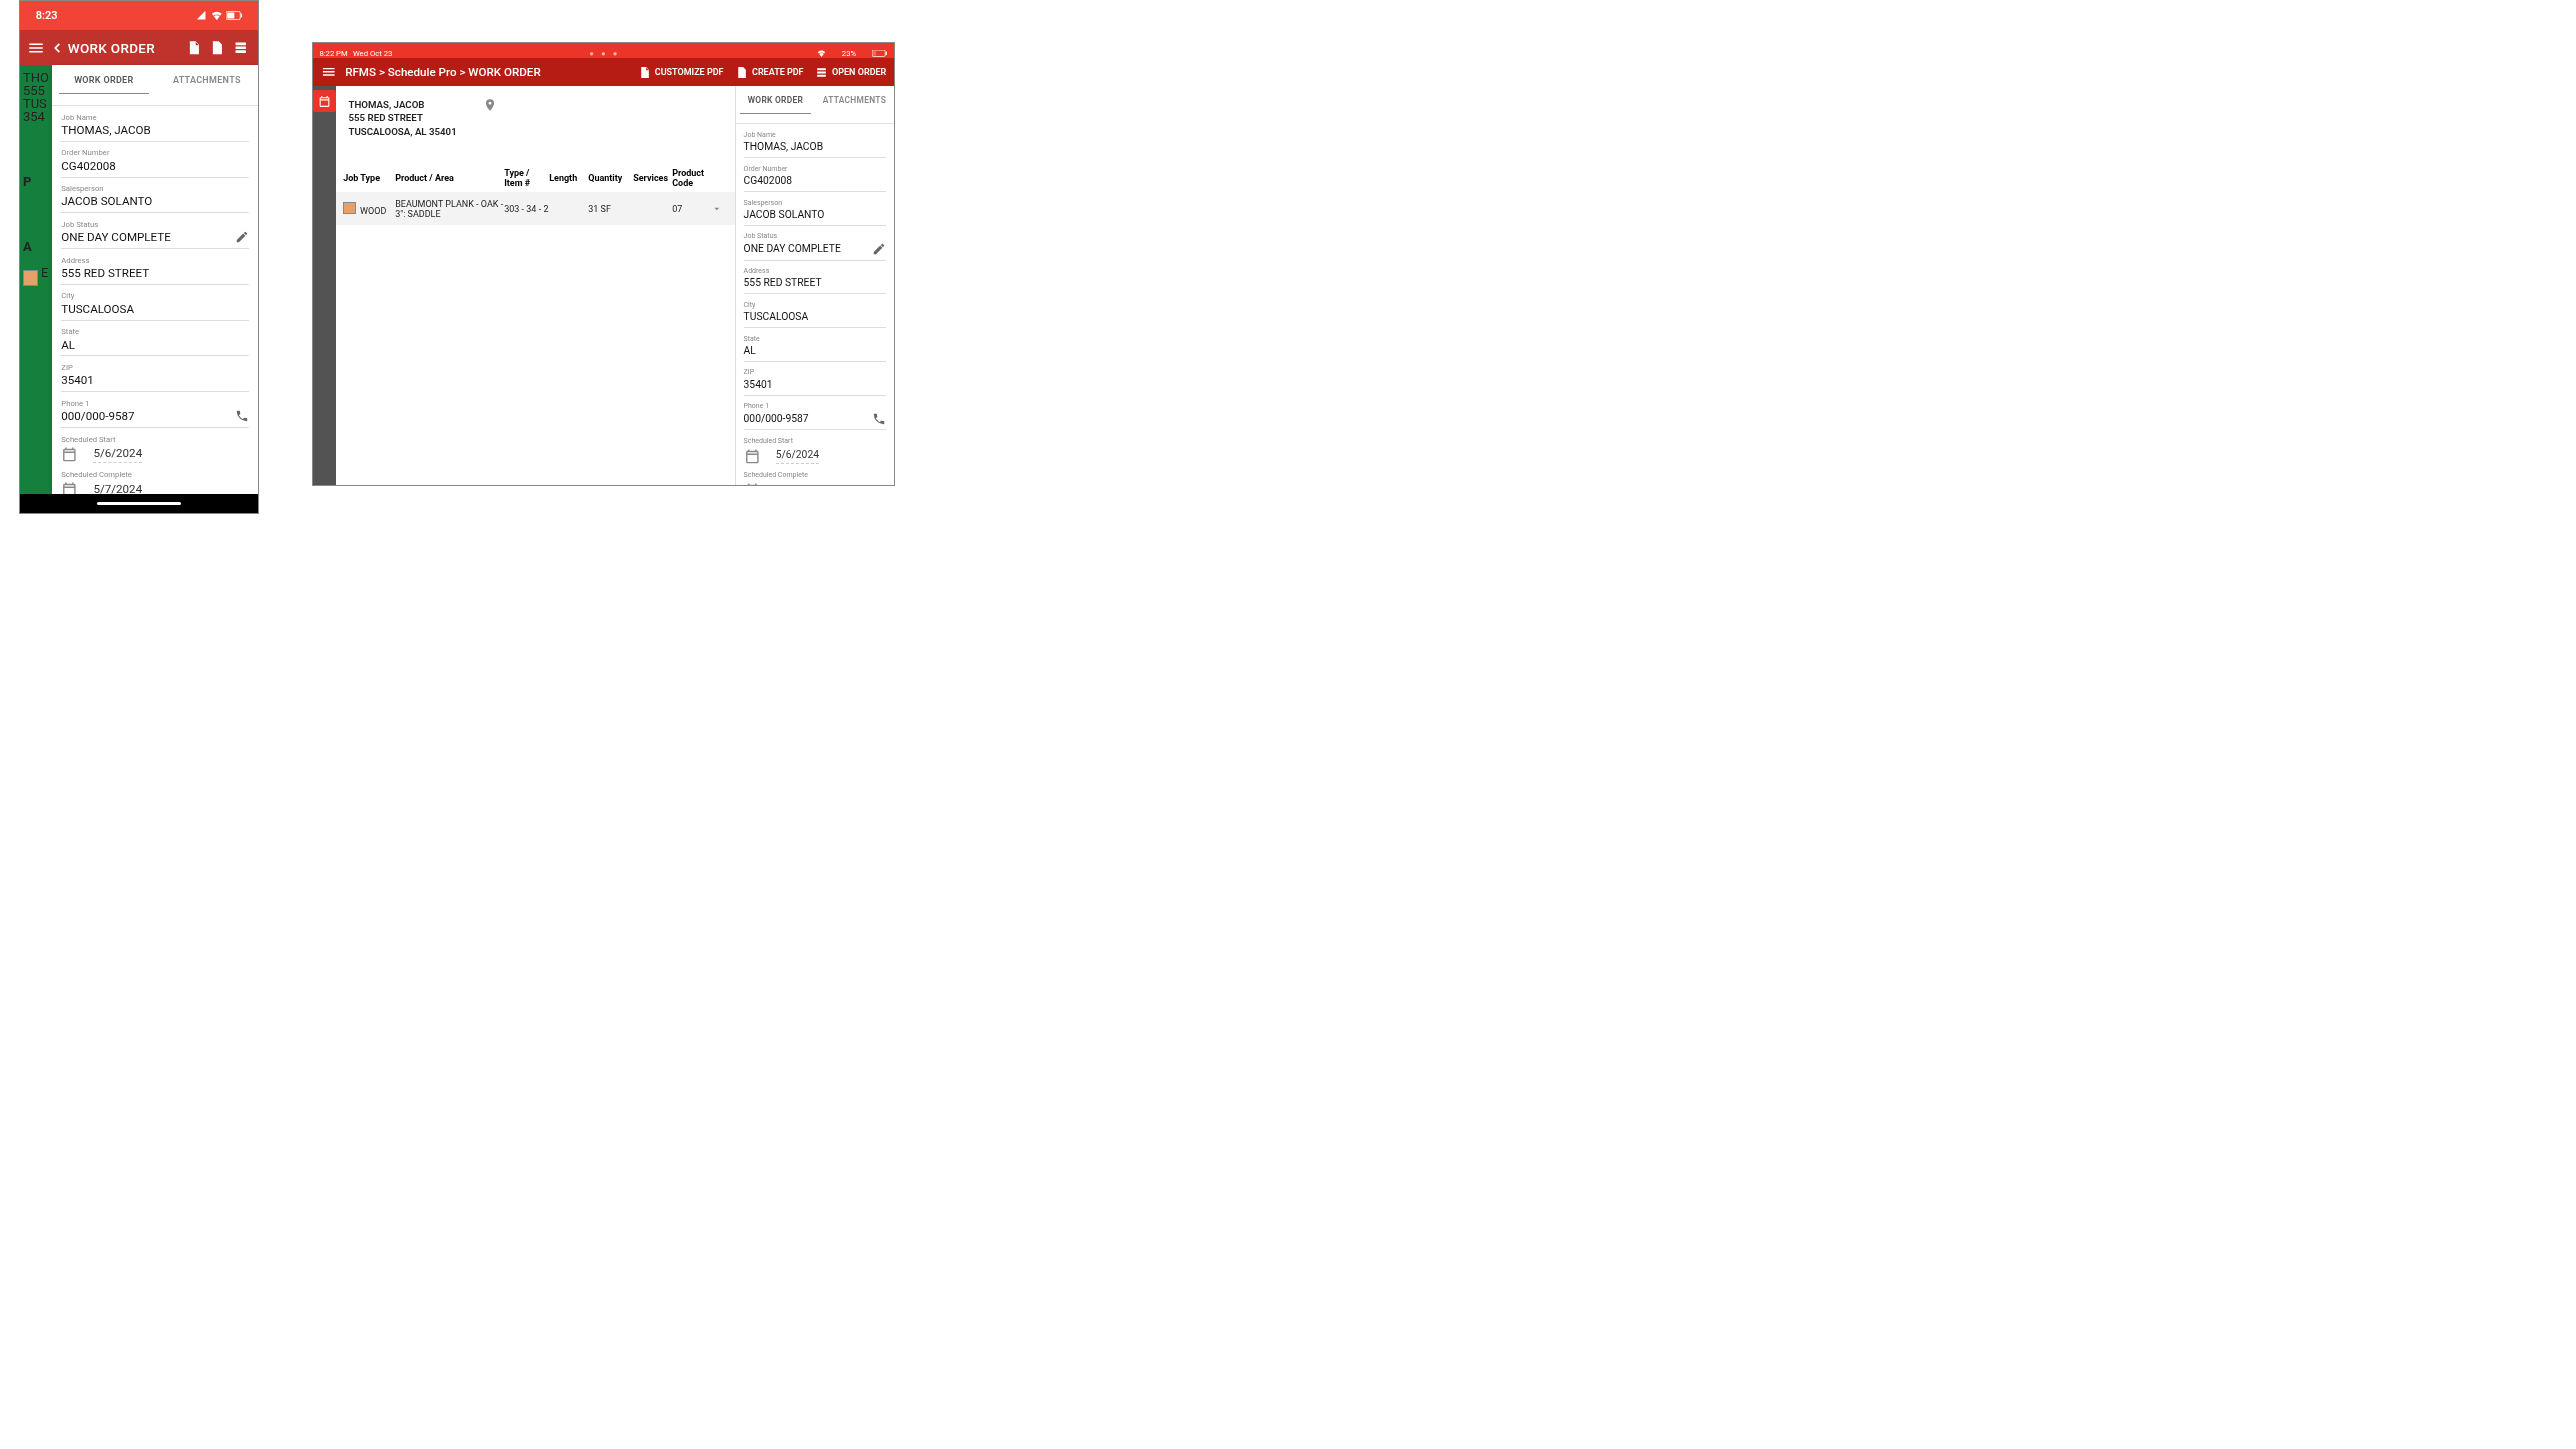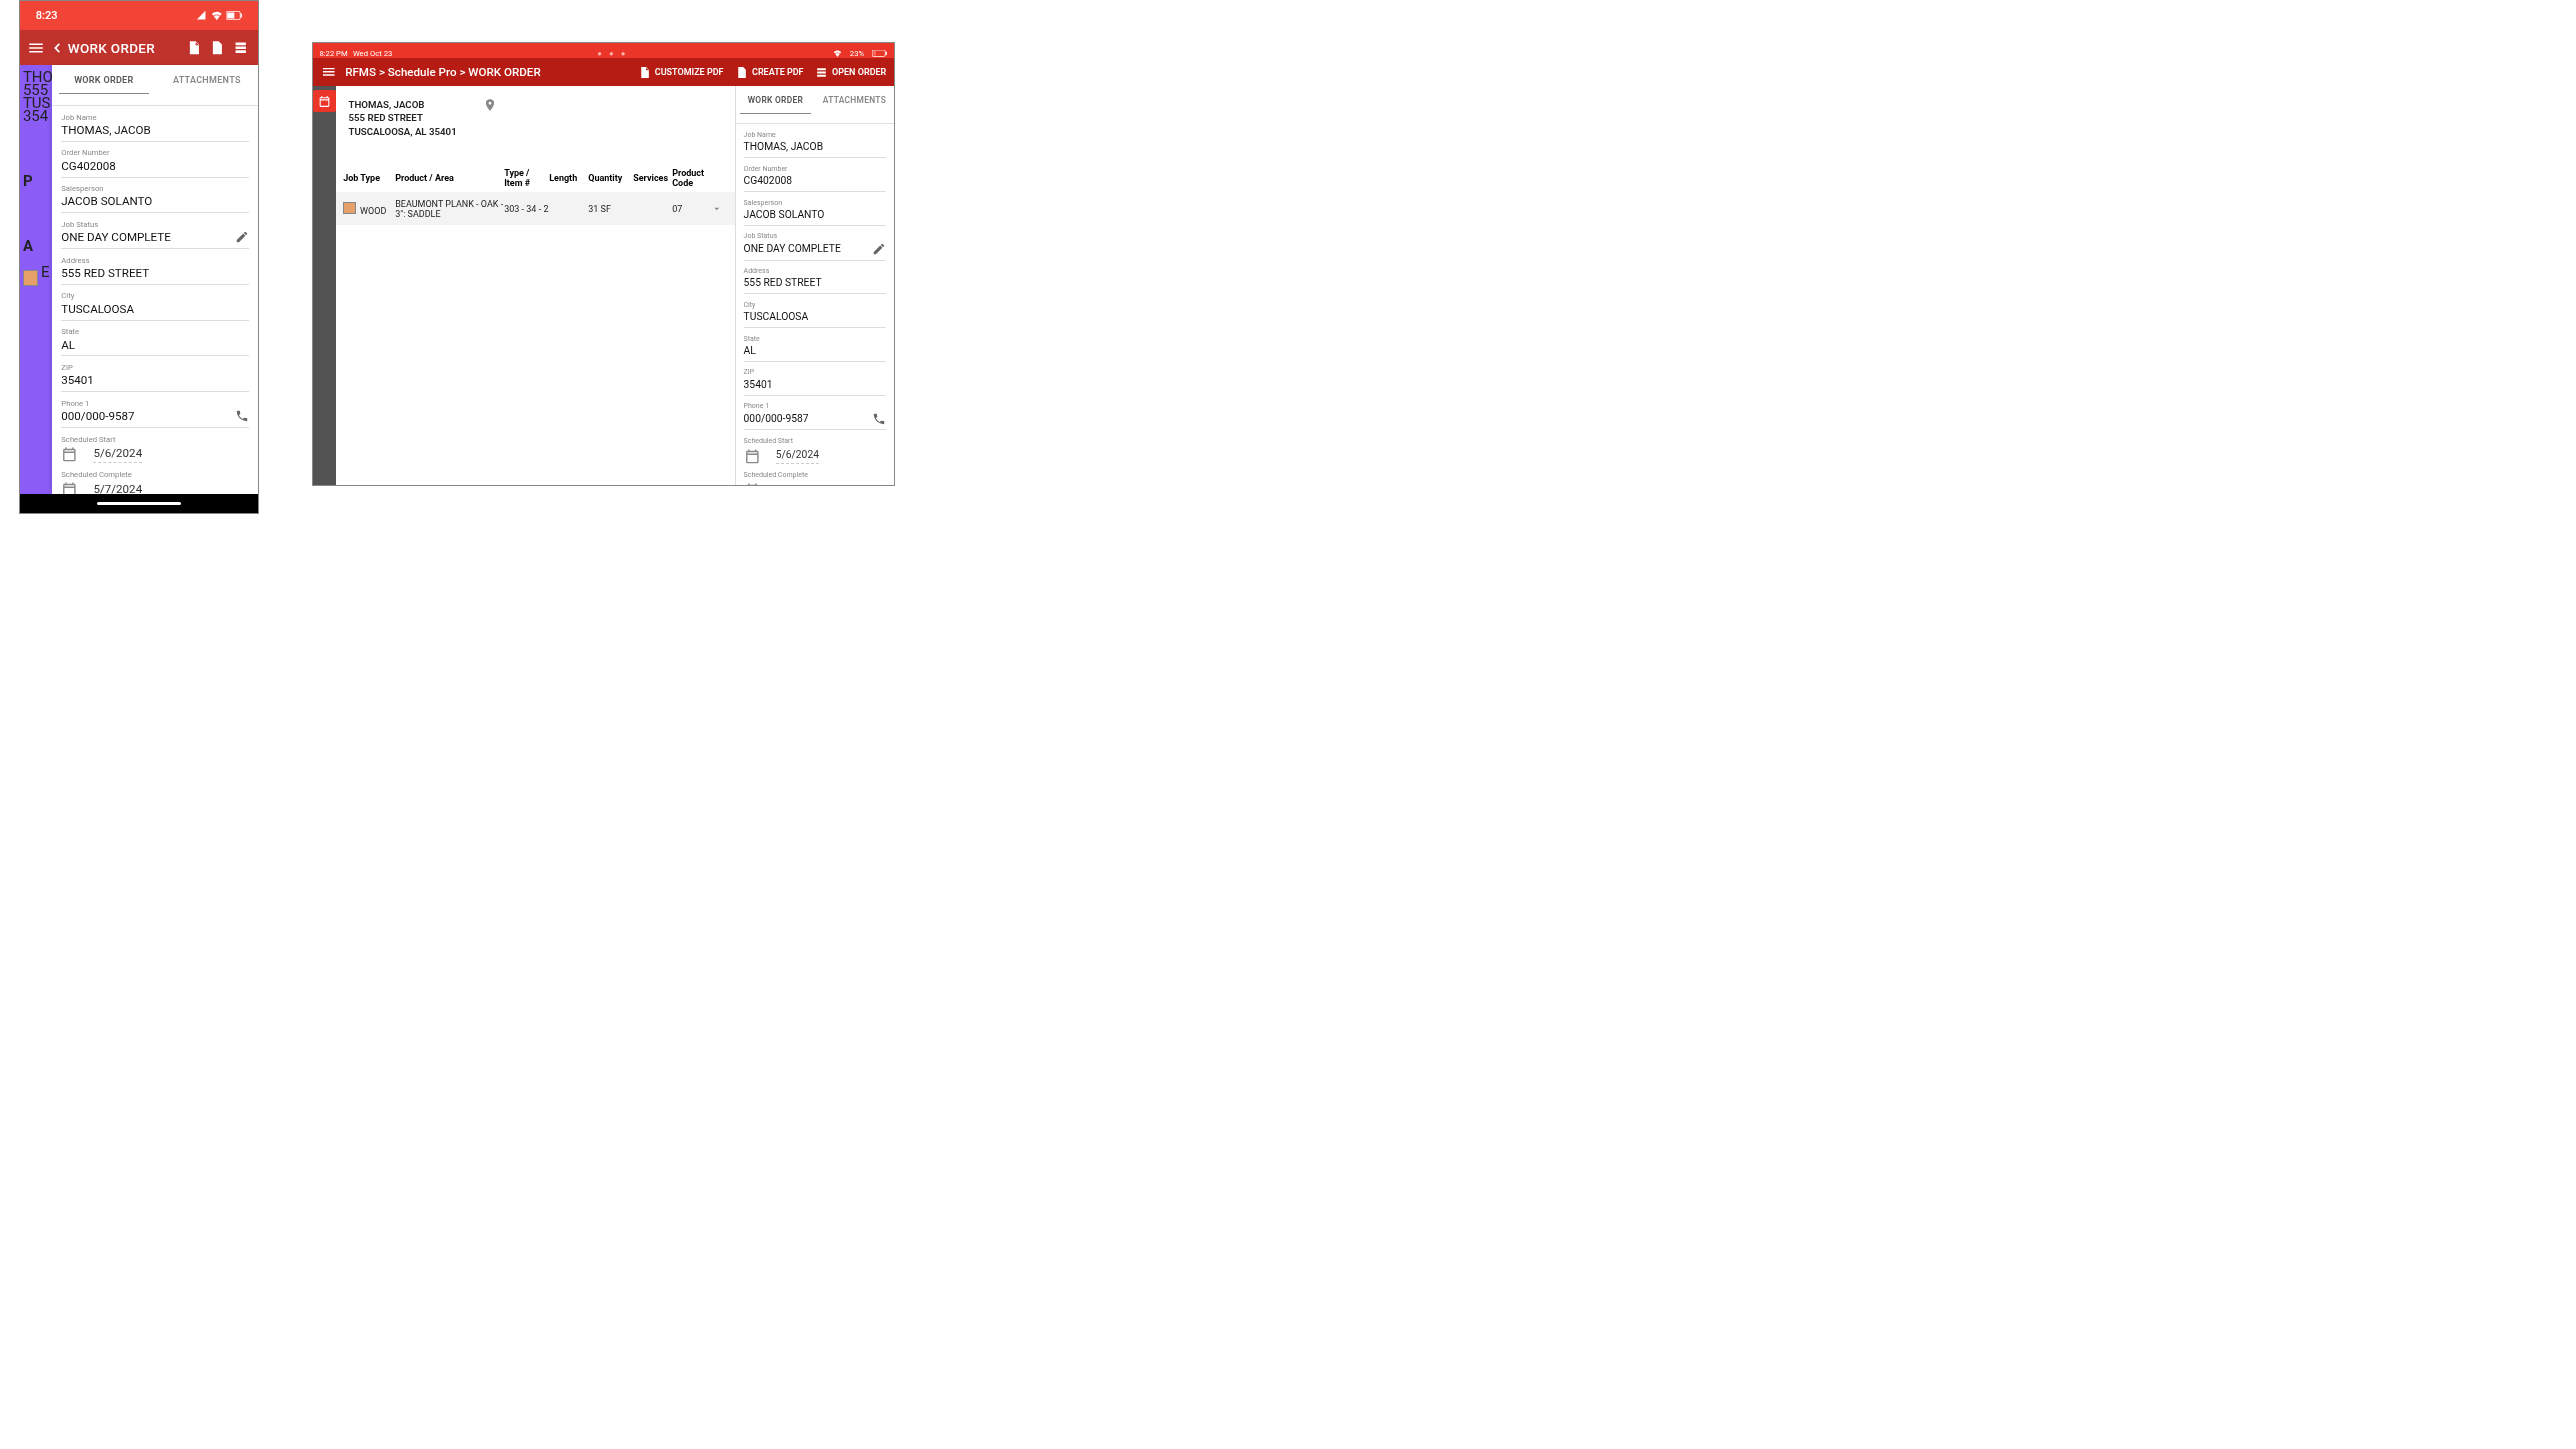--- a/index.html
+++ b/index.html
@@ -50,23 +50,23 @@
     .phone-appbar .appbar-icon { width: 15.5px; height: 15.5px; margin: 0 3.9px; cursor: pointer; fill:#fff; }
 
     .phone-body {
       flex: 1;
       display: flex;
       position: relative;
       background: #d0d0d0;
     }
     .phone-left-peek {
       width: 52px;
-      background: #8b5cf6;
+      background: #15803d;
       padding: 6.4px 2.6px;
-      font-size: 15px;
+      font-size: 13px;
       color: #222;
       line-height: 13px;
       overflow: hidden;
     }
     .phone-left-peek .bold { font-weight: 700; margin-top:52px; }
     .phone-left-peek .swatch { width:15.5px; height:15.5px; border:0.6px solid #888; background:#e6a06a; margin-top:10.3px; }
     .phone-sheet {
       position: absolute;
       left: 32px;
       top: 0;
@@ -164,21 +164,21 @@
     .tablet-statusbar {
       height: 15px;
       background: #eb3528;
       color: #fff;
       display: flex;
       align-items: flex-end;
       padding: 0 6.4px;
       font-size: 7.7px;
     }
     .tablet-statusbar .dots { flex:1; text-align:center; letter-spacing:2.6px; color:#ffb3ad;}
-    .tablet-statusbar .right {display:flex; align-items:center; gap:8px;}
+    .tablet-statusbar .right {display:flex; align-items:center; gap:16px;}
     .tablet-appbar {
       background: #b71c14;
       height: 28px;
       display: flex;
       align-items: center;
       color: #fff;
       padding: 0 7.7px;
     }
     .tablet-appbar .hamburger { width:15.5px; height:15.5px; cursor:pointer; }
     .tablet-appbar .breadcrumb { margin-left: 9px; font-size: 11.6px; flex:1; font-weight:500;}

